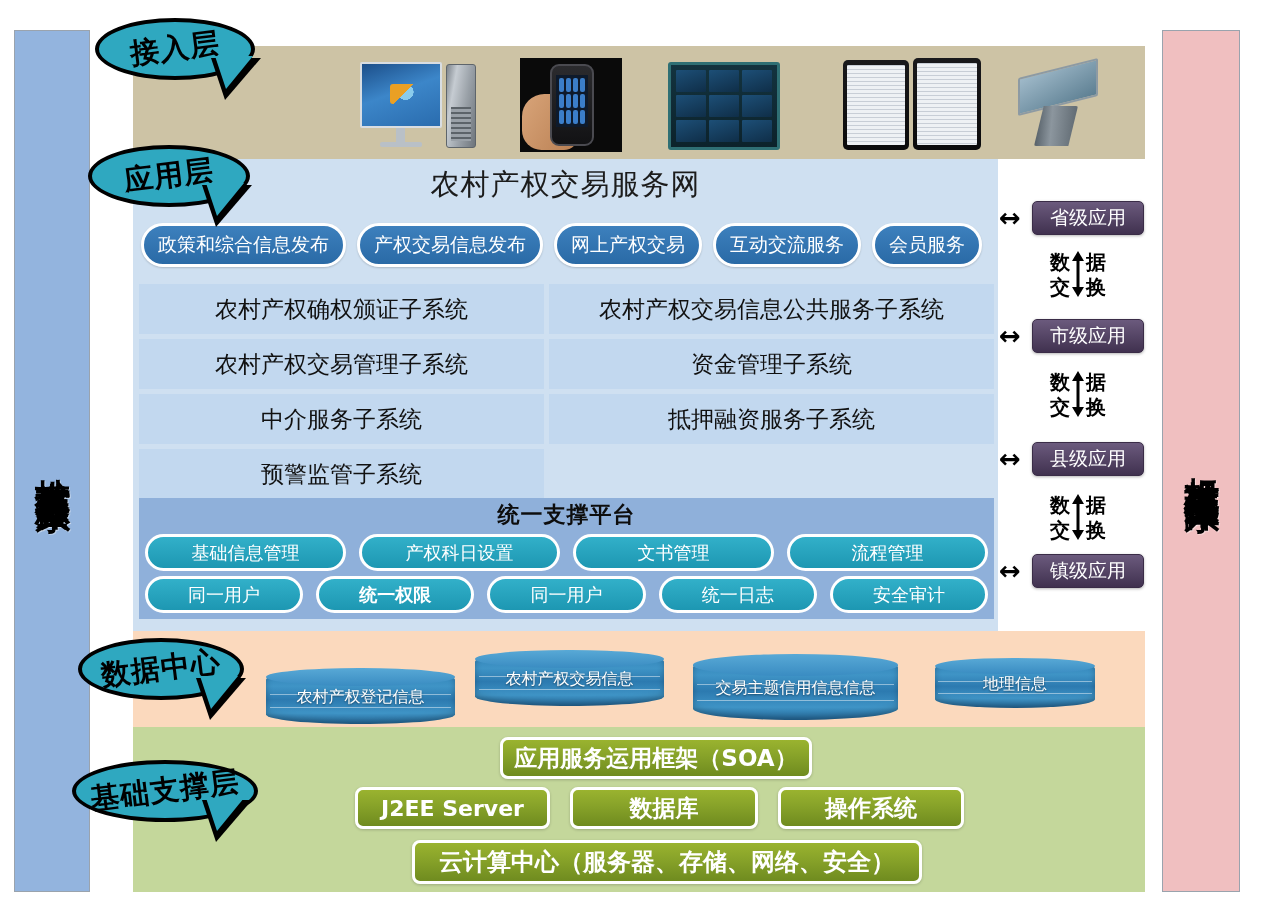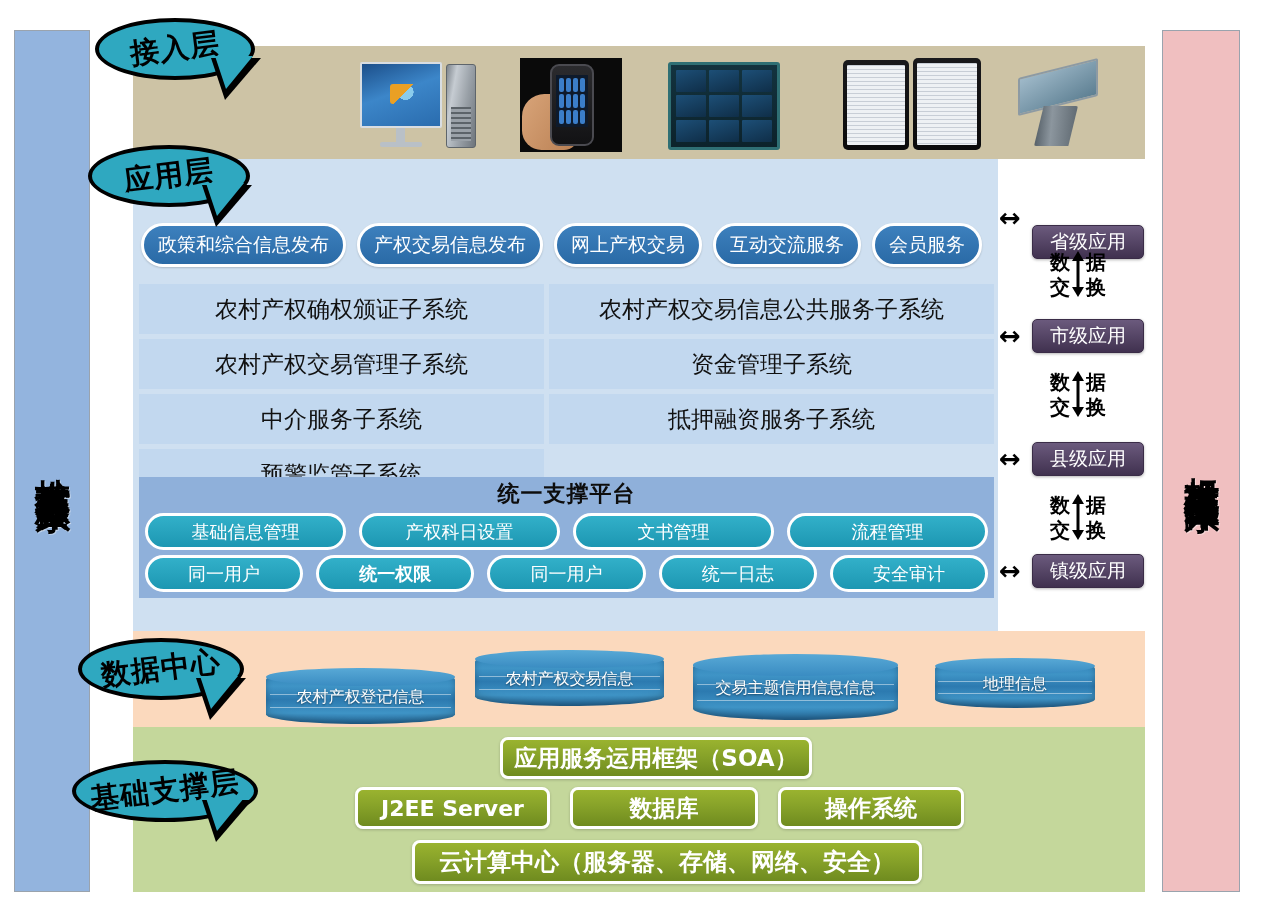--- a/index.html
+++ b/index.html
@@ -122,21 +122,21 @@
   }
   .subsys-row { display: flex; gap: 5px; height: 50px; }
   .subsys-cell {
     background: #c2d8ef; display: flex; align-items: center; justify-content: center;
     font-size: 23px; color: #111; white-space: nowrap;
   }
   .subsys-cell.left  { width: 405px; }
   .subsys-cell.right { width: 445px; }
 
   #platform {
-    position: absolute; left: 139px; top: 477px; width: 855px; height: 121px;
+    position: absolute; left: 139px; top: 498px; width: 855px; height: 121px;
     background: #8fb0da; padding-top: 2px;
   }
   #platform-title {
     text-align: center; font-size: 22px; font-weight: bold; color: #0d0d0d;
     letter-spacing: 1px; margin-bottom: 4px;
   }
   .plat-row { display: flex; gap: 13px; padding: 0 6px; margin-bottom: 5px; }
   .plat-pill {
     flex: 1; height: 37px; border-radius: 19px;
     background: linear-gradient(180deg,#32b0c9,#1d97b2);
@@ -296,20 +296,21 @@
       <div class="tab-screen"></div>
     </div>
   </div>
 
   <div class="device" style="left:1012px; top:62px; width:92px; height:88px;">
     <div class="dev-kiosk-screen" style="position:absolute;left:6px;top:6px;width:80px;height:38px;"></div>
     <div class="dev-kiosk-base" style="position:absolute;left:22px;top:44px;width:44px;height:40px;
          clip-path: polygon(22% 0, 100% 0, 78% 100%, 0 100%);"></div>
   </div>
 
+  <div id="app-title">农村产权交易服务网</div>
 
   <div id="app-pills">
     <div class="app-pill">政策和综合信息发布</div>
     <div class="app-pill">产权交易信息发布</div>
     <div class="app-pill">网上产权交易</div>
     <div class="app-pill">互动交流服务</div>
     <div class="app-pill">会员服务</div>
   </div>
 
   <div id="subsys-grid">
@@ -343,21 +344,21 @@
       <div class="plat-pill bold">统一权限</div>
       <div class="plat-pill">同一用户</div>
       <div class="plat-pill">统一日志</div>
       <div class="plat-pill">安全审计</div>
     </div>
   </div>
 
   <div class="harrow" style="left:993px; top:207px;">
     <span>↔</span>
   </div>
-  <div class="lvl-box" style="left:1032px; top:201px;margin-top:24px;">省级应用</div>
+  <div class="lvl-box" style="left:1032px; top:201px;">省级应用</div>
 
   <div class="exch" style="left:1028px; top:249px;">
     <div class="exch-grid">
       <span>数</span>
         <span></span>
       <span>据</span>
       <span>交</span>
         <span></span>
       <span>换</span>
     </div>

